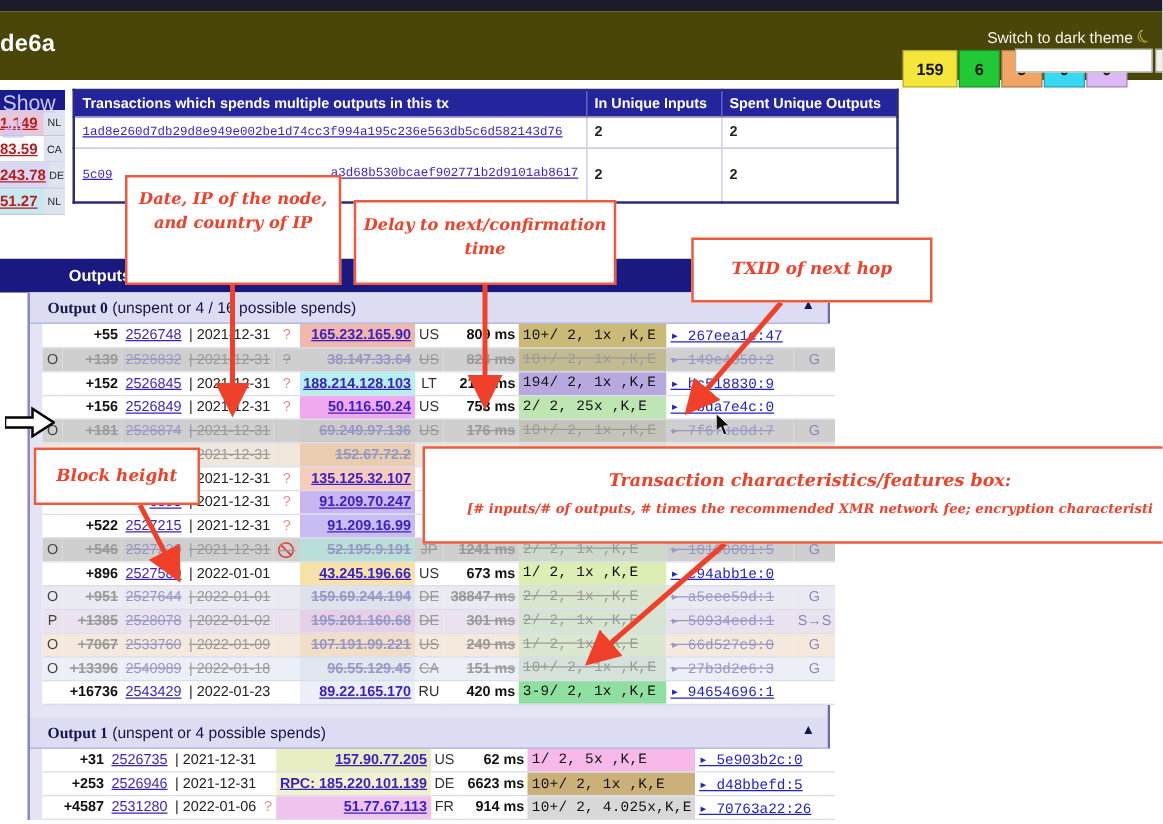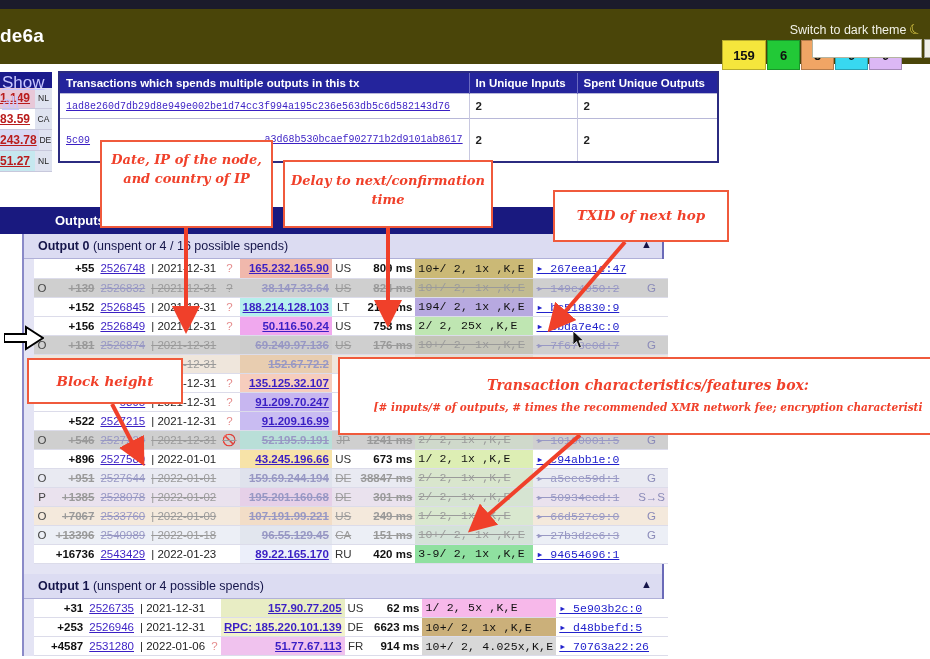--- a/index.html
+++ b/index.html
@@ -45,21 +45,21 @@
              font-family:"Liberation Mono", monospace;color:#222;vertical-align:middle;}
   .mtable td.num{font-family:"Liberation Sans", sans-serif;font-size:11.5px;font-weight:bold;}
   .txlink{color:#3a1fc4;text-decoration:underline;font-family:"Liberation Mono", monospace;font-size:10px;}
   
   .bluebar{position:absolute;left:0;top:207px;width:660px;height:27px;background:#19197f;}
   .bluebar .lbl{color:#fff;font-weight:bold;font-size:13px;position:absolute;left:55px;top:6px;}
   .panel{position:absolute;left:22px;top:234px;width:638px;background:#e4e4f4;
          border-left:2px solid #8a8ac8;border-right:2px solid #6a6ab8;}
   .ohead{height:24px;background:#dcdcf2;border-bottom:1px solid #b0b0d8;position:relative;}
   .ohead .t{position:absolute;left:14px;top:5px;font-size:12.5px;color:#15154a;}
-  .ohead .t b{font-weight:bold;}
+  .ohead .t b{font-weight:bold;font-family:Liberation Serif, serif;}
   .ohead .caret{position:absolute;right:10px;top:4px;font-size:11px;color:#15154a;}
   table.rows{border-collapse:collapse;width:634px;margin-left:10px;background:#fff;}
   table.rows td{height:19px;font-size:11.5px;padding:0 3px;border-bottom:1px solid #dcdcea;
                 white-space:nowrap;box-sizing:border-box;}
   .c-flag{width:18px;text-align:center;font-size:11px;color:#555;}
   .c-delta{width:52px;text-align:right;font-weight:bold;color:#111;padding-right:4px;}
   .c-blk{width:50px;text-align:right;color:#3a1fc4;text-decoration:underline;font-size:10.5px;}
   .c-date{width:68px;text-align:left;color:#222;font-size:10.5px;padding-left:3px;}
   .c-q{width:14px;text-align:center;color:#e58a8a;font-size:11px;}
   .c-ip{text-align:right;color:#3a1fc4;text-decoration:underline;font-weight:bold;font-size:12.5px;padding-right:4px;}
@@ -75,22 +75,22 @@
   tr.dim td.c-g{text-decoration:none;color:#8a8ab8 !important;}
   .divider{height:10px;background:#e4e4f4;}
   
   .bigarrow{position:absolute;left:4px;top:325px;width:40px;height:26px;}
   
   .ann{position:absolute;background:#fff;border:2px solid #f05a3c;box-sizing:border-box;
        color:#f0402a;text-align:center;font-family:"DejaVu Serif", serif;font-style:italic;
        font-weight:bold;line-height:1.45;}
   .ann.a1{left:100px;top:140px;width:173px;height:88px;font-size:13px;padding-top:9px;}
   .ann.a2{left:283px;top:160px;width:210px;height:68px;font-size:13px;padding-top:10px;}
-  .ann.a3{left:553px;top:190px;width:176px;height:52px;font-size:13.5px;padding-top:14px;}
-  .ann.a4{left:27px;top:358px;width:156px;height:46px;font-size:13.5px;padding-top:12px;}
+  .ann.a3{left:553px;top:190px;width:193px;height:52px;font-size:13.5px;padding-top:14px;}
+  .ann.a4{left:27px;top:358px;width:133px;height:46px;font-size:13.5px;padding-top:12px;}
   .ann.a5{left:338px;top:357px;width:620px;height:78px;font-size:14px;padding-top:16px;text-align:center;}
   .ann.a5 .l2{font-size:10.5px;display:block;margin-top:5px;}
   svg.arrows{position:absolute;left:0;top:0;width:930px;height:659px;pointer-events:none;}
   .cursor{position:absolute;left:573px;top:331px;}
 </style>
 </head>
 <body>
 
 <div class="topstrip"></div>
 

